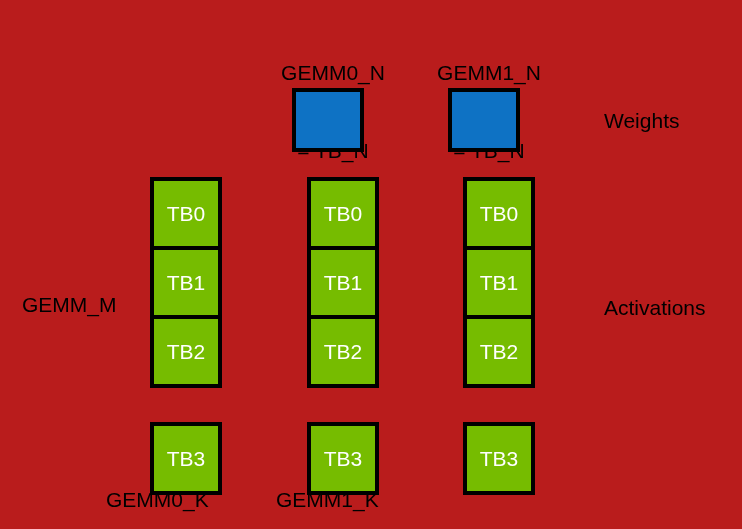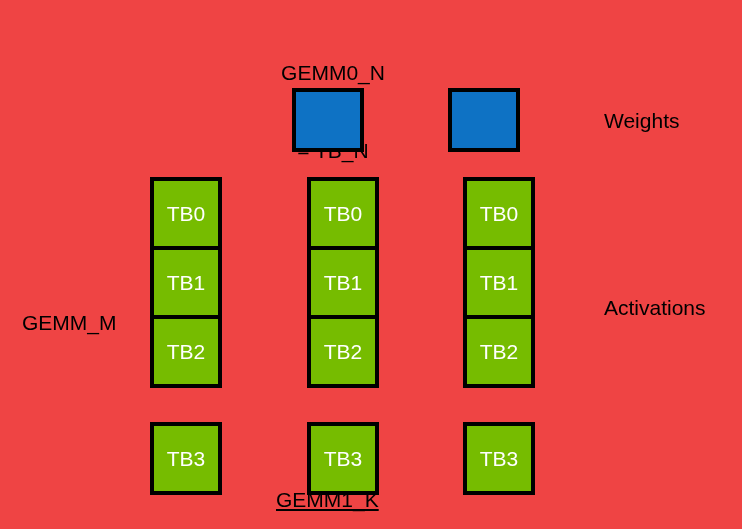--- a/index.html
+++ b/index.html
@@ -8,21 +8,21 @@
     background: #ffffff;
   }
   body {
     font-family: "Liberation Sans", sans-serif;
     color: #000000;
   }
   #canvas {
     position: relative;
     width: 742px;
     height: 529px;
-    background: #ef4444;
+    background: #b91c1c;
     overflow: hidden;
   }
 
   
   .lbl {
     position: absolute;
     font-size: 21px;
     line-height: 26px;
     color: #000000;
     white-space: pre;
@@ -69,28 +69,32 @@
 </head>
 <body>
 
 <div id="canvas">
 
   <div class="lbl center" style="left:268px; top:8px; width:130px;">
     <div>GEMM0_N</div>
     <div>= TB_N</div>
   </div>
 
+  <div class="lbl center" style="left:424px; top:8px; width:130px;">
+    <div>GEMM1_N</div>
+    <div>= TB_N</div>
+  </div>
 
   <div class="weight-box" style="left:292px; top:88px; background:#0E72C4;"></div>
   <div class="weight-box" style="left:448px; top:88px; background:#0E72C4;"></div>
 
   <div class="lbl" style="left:604px; top:295px;">Activations</div>
   <div class="lbl" style="left:604px; top:108px;">Weights</div>
 
-  <div class="lbl" style="left:22px; top:310px;text-align:center;">GEMM_M</div>
+  <div class="lbl" style="left:22px; top:292px;text-align:center;">GEMM_M</div>
 
   <div class="col" style="left:135px; top:177px;">
     <div class="cell" style="background:#76BC00;">TB0</div>
     <div class="cell" style="background:#76BC00;">TB1</div>
     <div class="cell" style="background:#76BC00;">TB2</div>
     <div class="cell" style="background:#76BC00;">TB3</div>
   </div>
 
   <div class="col" style="left:292px; top:177px;">
     <div class="cell" style="background:#76BC00;">TB0</div>
@@ -99,15 +103,16 @@
     <div class="cell" style="background:#76BC00;">TB3</div>
   </div>
 
   <div class="col" style="left:448px; top:177px;">
     <div class="cell" style="background:#76BC00;">TB0</div>
     <div class="cell" style="background:#76BC00;">TB1</div>
     <div class="cell" style="background:#76BC00;">TB2</div>
     <div class="cell" style="background:#76BC00;">TB3</div>
   </div>
 
-  <div class="lbl" style="left:276px; top:487px;text-decoration:underline;">GEMM1_K</div>
+  <div class="lbl" style="left:106px; top:487px;">GEMM0_K</div>
+  <div class="lbl" style="left:276px; top:487px;">GEMM1_K</div>
 
 </div>
 
 </body></html>

